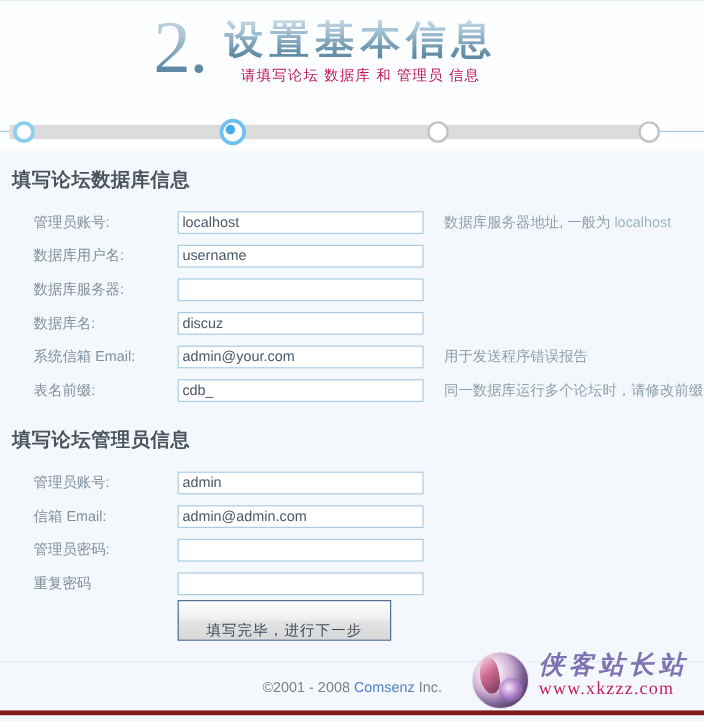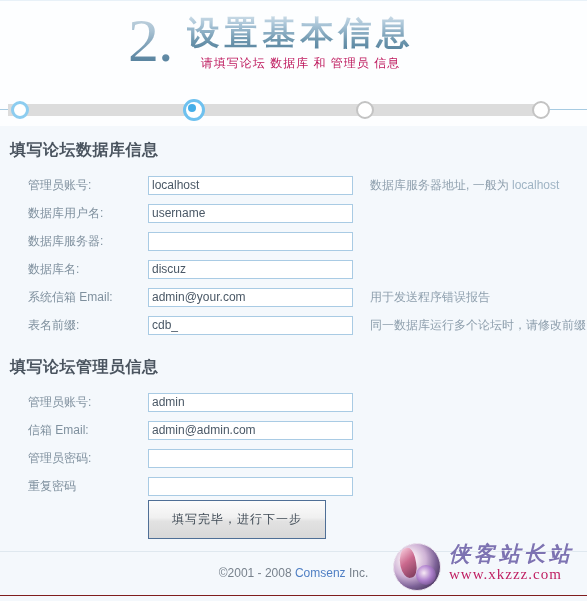--- a/index.html
+++ b/index.html
@@ -196,41 +196,41 @@
   }
 
   .spacer-row td { height: 18px; }
 
   .btn-row {
     padding-left: 0;
   }
   button.submit {
     margin-left: 0;
     width: 178px;
-    height: 39px;
+    height: 26px;
     font-family: Liberation Sans, sans-serif;
     font-size: 12px;
     color: #3f4a55;
     border: 1px solid #4f6f96;
     background: linear-gradient(180deg, #fcfcfc 0%, #f0f0f0 45%, #e2e2e2 55%, #d8d8d8 100%);
     cursor: pointer;
     letter-spacing: 1px;
-    padding: 4px;
+    padding: 16px;
   }
 
   
   .footer-sep {
     height: 1px;
     background: #dfe8ef;
   }
   .footer {
     position: relative;
     height: 44px;
     background: #f4f8fc;
-    border-bottom: 1px solid #7f1d1d;
+    border-bottom: 4px solid #7f1d1d;
     box-sizing: border-box;
   }
   .copyright {
     position: absolute;
     left: 0;
     right: 0;
     top: 14px;
     text-align: center;
     font-size: 12px;
     color: #78828d;

